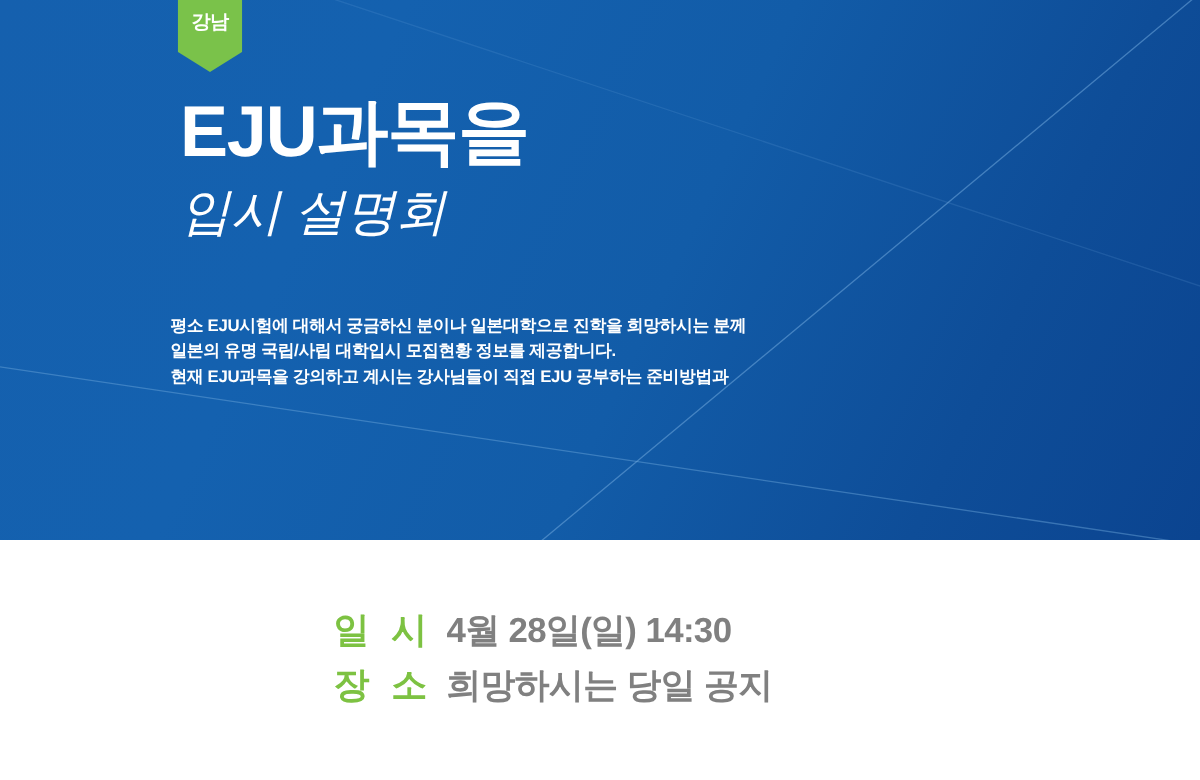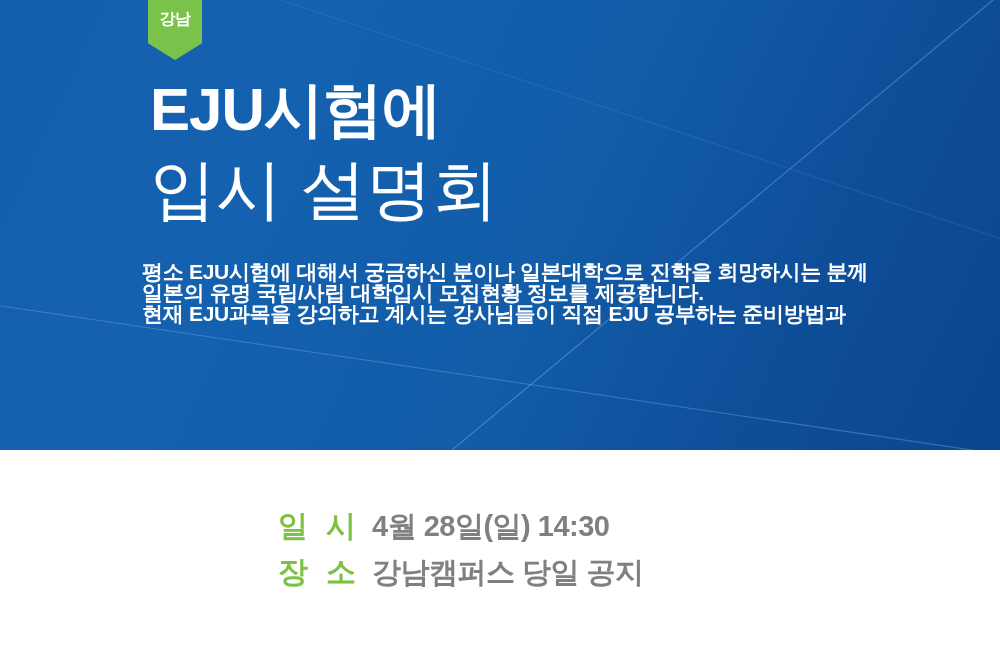--- a/index.html
+++ b/index.html
@@ -75,36 +75,37 @@
     color: #ffffff;
     font-size: 60px;
     font-weight: bold;
     line-height: 1.08;
     letter-spacing: -1px;
     margin: 0;
     white-space: nowrap;
   }
   .title-sub {
     color: #ffffff;
-    font-size: 66px;
+    font-size: 42px;
     font-weight: normal;
     line-height: 1.12;
     letter-spacing: 0px;
     margin: 10px 0 0 0;
     white-space: nowrap;
+    font-style: italic;
   }
 
   
   .desc {
     position: absolute;
     left: 142px;
     top: 261px;
     width: 640px;
     color: #ffffff;
-    font-size: 21px;
+    font-size: 14px;
     font-weight: bold;
     line-height: 21px;
     letter-spacing: -0.3px;
   }
   .desc-line {
     display: block;
     white-space: nowrap;
   }
 
   
@@ -160,21 +161,21 @@
       <line x1="1005" y1="-10" x2="440" y2="460" stroke="#6FA8DC" stroke-opacity="0.55" stroke-width="1.1"></line>
       <line x1="-5" y1="305" x2="1005" y2="455" stroke="#6FA8DC" stroke-opacity="0.45" stroke-width="1.1"></line>
       <line x1="250" y1="-10" x2="1005" y2="240" stroke="#6FA8DC" stroke-opacity="0.18" stroke-width="1.1"></line>
     </svg>
 
     <div class="ribbon">
       <span class="ribbon-label">강남</span>
     </div>
 
     <div class="title-block">
-      <div class="title-main">EJU시험에</div>
+      <div class="title-main">EJU과목을</div>
       <div class="title-sub">입시 설명회</div>
     </div>
 
     <div class="desc">
       <span class="desc-line">평소 EJU시험에 대해서 궁금하신 분이나 일본대학으로 진학을 희망하시는 분께</span>
       <span class="desc-line">일본의 유명 국립/사립 대학입시 모집현황 정보를 제공합니다.</span>
       <span class="desc-line">현재 EJU과목을 강의하고 계시는 강사님들이 직접 EJU 공부하는 준비방법과</span>
     </div>
   </div>
 
@@ -187,19 +188,19 @@
           <span>시</span>
         </span>
         <span class="info-value">4월 28일(일) 14:30</span>
       </div>
 
       <div class="info-row">
         <span class="info-label">
           <span>장</span>
           <span>소</span>
         </span>
-        <span class="info-value">강남캠퍼스 당일 공지</span>
+        <span class="info-value">희망하시는 당일 공지</span>
       </div>
 
     </div>
   </div>
 
 </div>
 
 </body></html>

